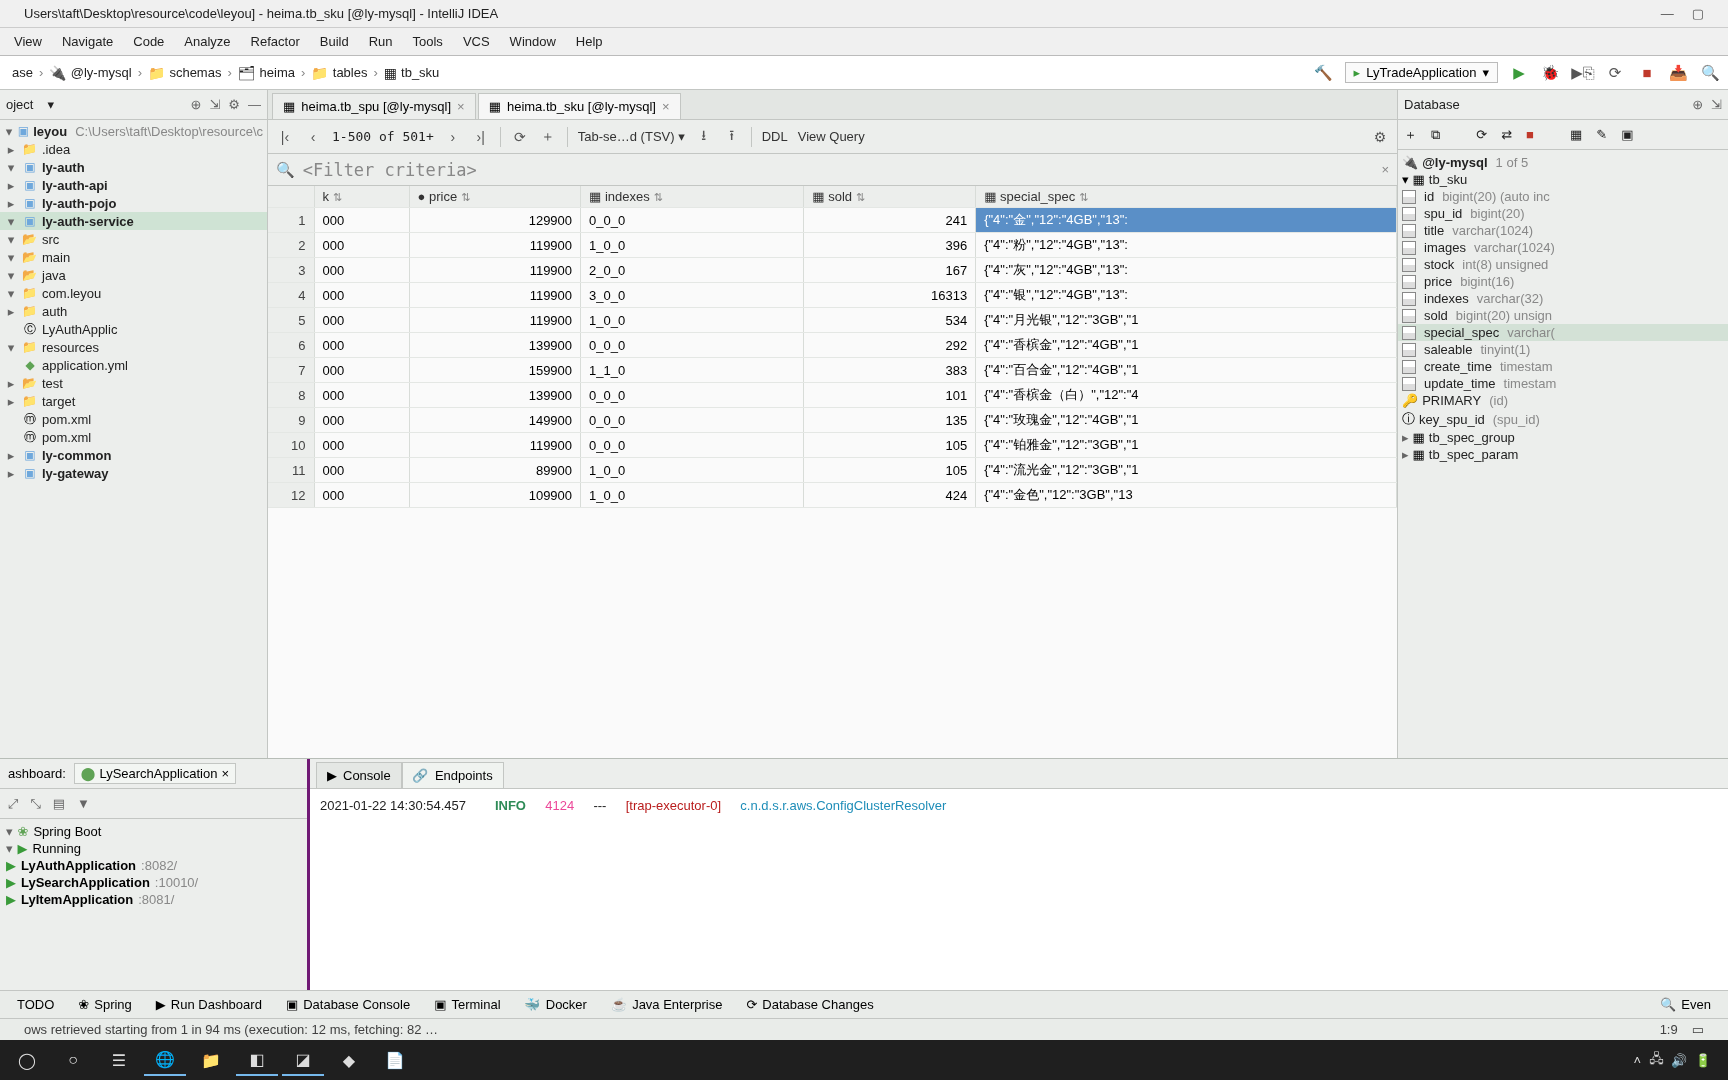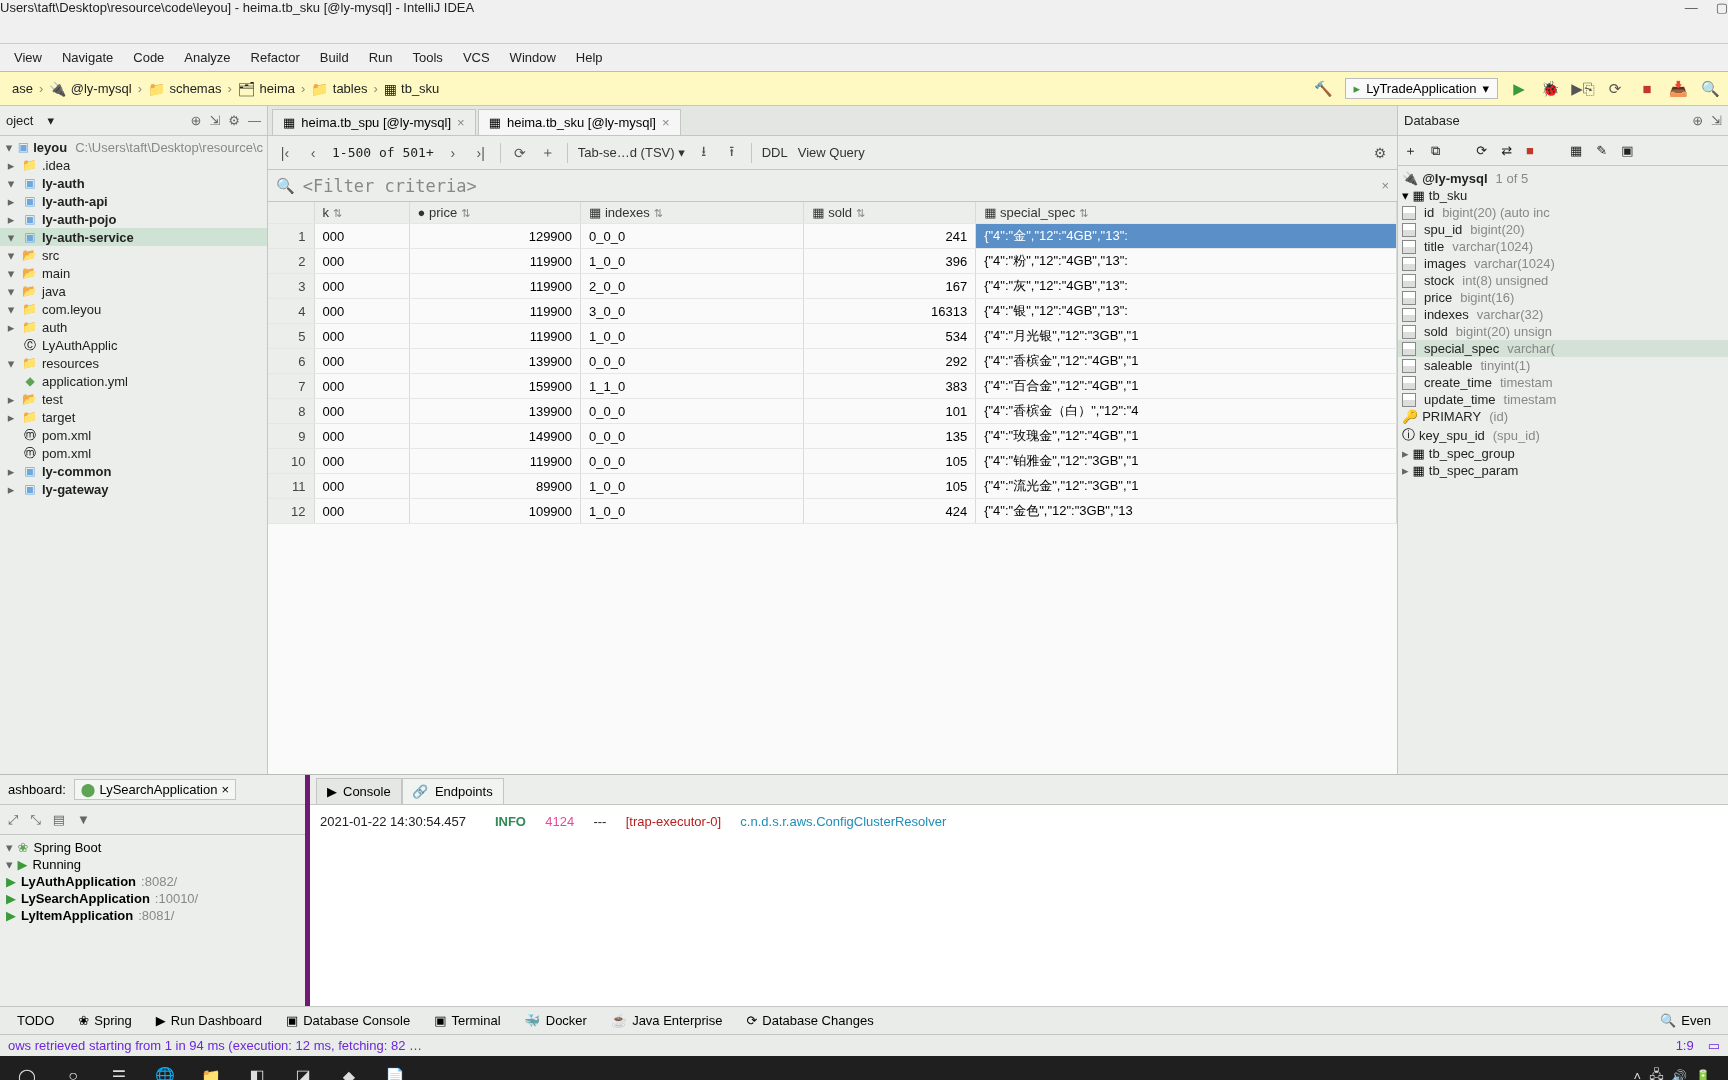--- a/index.html
+++ b/index.html
@@ -1,28 +1,28 @@
 <!DOCTYPE html>
 <html><head>
 <meta charset="utf-8">
 <style>
 * { margin:0; padding:0; box-sizing:border-box; font-family:"Segoe UI", Arial, sans-serif; font-size:13px; }
 body { background:#e8e8e8; width:1728px; height:1080px; overflow:hidden; position:relative; }
 
 
-.titlebar { height:44px; background:#f0f0f0; display:flex; padding:0 0; border-bottom:1px solid #ccc; color:#222; }
+.titlebar { height:28px; background:#f0f0f0; display:flex; align-items:center; padding:0 24px; border-bottom:1px solid #ccc; color:#222; }
 .titlebar .wincontrols { margin-left:auto; display:flex; gap:18px; font-size:14px; color:#555;}
 .titlebar .wincontrols span { cursor:pointer; }
 
 
 .menubar { height:28px; background:#f0f0f0; display:flex; align-items:center; gap:4px; padding:0 6px; border-bottom:1px solid #bbb;}
 .menubar span { padding:2px 8px; font-size:13px; color:#222; cursor:pointer; }
 
 
-.navbar { height:34px; background:#fef9c3; display:flex; align-items:center; padding:0 6px; border-bottom:1px solid #c3c6c3;}
+.navbar { height:34px; background:#ffffff; display:flex; align-items:center; padding:0 6px; border-bottom:1px solid #c3c6c3;}
 .navbar .crumb { display:flex; align-items:center; gap:4px; padding:2px 6px; cursor:pointer; font-size:14px; color:#222;}
 .navbar .chev { color:#888; }
 .navbar .right { margin-left:auto; display:flex; align-items:center; gap:10px;}
 .navbar .ic { width:22px; height:22px; display:flex; align-items:center; justify-content:center; color:#555; font-size:15px; cursor:pointer;}
 .runbox { display:flex; align-items:center; gap:6px; border:1px solid #bbb; padding:2px 8px; background:#fafafa; font-size:14px;}
 
 
 .main { display:flex; height: calc(100% - 28px - 28px - 34px - 232px - 28px - 22px - 40px); }
 
 
@@ -70,39 +70,39 @@
 .dbpanel { width:330px; background:#eceeec; display:flex; flex-direction:column;}
 .dbpanel .dbtree { flex:1; overflow:auto; padding:4px 0;}
 .dbpanel .dbtree .row { display:flex; align-items:center; gap:4px; padding:1px 4px; white-space:nowrap; font-size:14px;}
 .dbpanel .dbtree .row .lbl { color:#222;}
 .dbpanel .dbtree .row .typ { color:#888; margin-left:4px;}
 .dbpanel .dbtree .row.selc { background:#d3e1d6;}
 .colico{display:inline-block;width:14px;height:14px;border:1px solid #888;margin-right:4px;background:linear-gradient(#fff 50%, #ddd 50%);}
 
 
 .bottom { height:232px; background:#eceeec; border-top:1px solid #b7bdb7; display:flex;}
-.bottom-left { width:310px; border-right:5px solid #701a75; display:flex; flex-direction:column;}
+.bottom-left { width:310px; border-right:3px solid #701a75; display:flex; flex-direction:column;}
 .dashhead { height:30px; display:flex; align-items:center; padding:0 8px; gap:8px; border-bottom:1px solid #c3c6c3;}
 .dashctrl { height:30px; display:flex; align-items:center; padding:0 8px; gap:12px; border-bottom:1px solid #c3c6c3; color:#666;}
 .runtree { flex:1; overflow:auto; padding:4px 0;}
 .runtree .row { display:flex; align-items:center; gap:5px; padding:1px 6px; font-size:14px;}
 .runtree .row .play { color:#3a9b3a;}
 .runtree .row .port { color:#888;}
 .bottom-right { flex:1; display:flex; flex-direction:column; min-width:0;}
 .consoletabs { height:30px; display:flex; align-items:flex-end; border-bottom:1px solid #c3c6c3; padding-left:6px;}
 .consoletabs .ctab { padding:5px 10px; border:1px solid #c3c6c3; border-bottom:none; background:#e4e7e4; display:flex; gap:6px; align-items:center; cursor:pointer;}
 .consoletabs .ctab.active{ background:#f0f3f0;}
 .consolebody { flex:1; background:#fff; font-family:Consolas,monospace; font-size:16px; padding:6px 10px; overflow:auto;}
 .consolebody .ts { color:#222;} .consolebody .info{ color:#2e8b57; font-weight:bold;} .consolebody .pid{ color:#ec4899;} .consolebody .sep{color:#222;} .consolebody .th{color:#b91c1c;} .consolebody .cls{ color:#1e8db8;}
 
 
 .toolstrip { height:28px; background:#e9ece9; border-top:1px solid #c3c6c3; display:flex; align-items:center; gap:2px; padding:0 6px;}
 .toolstrip .btn { padding:3px 10px; display:flex; align-items:center; gap:5px; cursor:pointer; border-left:1px solid transparent; border-right:1px solid transparent;}
 .toolstrip .right { margin-left:auto;}
-.statusbar { height:22px; background:#e9ece9; border-top:1px solid #c3c6c3; display:flex; align-items:center; padding:0 8px; font-size:12px; color:#6d28d9;}
+.statusbar { height:22px; background:#e9ece9; border-top:1px solid #c3c6c3; display:flex; align-items:center; padding:0 24px; font-size:12px; color:#404040;}
 .statusbar .right { margin-left:auto; display:flex; gap:14px;}
 
 
 .taskbar { height:40px; background:#1f1f1f; display:flex; align-items:center; padding:0 6px; gap:4px;}
 .taskbar .tb { width:42px; height:32px; display:flex; align-items:center; justify-content:center; color:#ddd; font-size:16px; cursor:pointer;}
 .taskbar .tb.sel { border-bottom:2px solid #76b9ed;}
 .taskbar .tray { margin-left:auto; display:flex; align-items:center; gap:8px; color:#ddd; font-size:12px; padding-right:10px;}
 .keyic{color:#c78b1a;}
 </style>
 </head>

